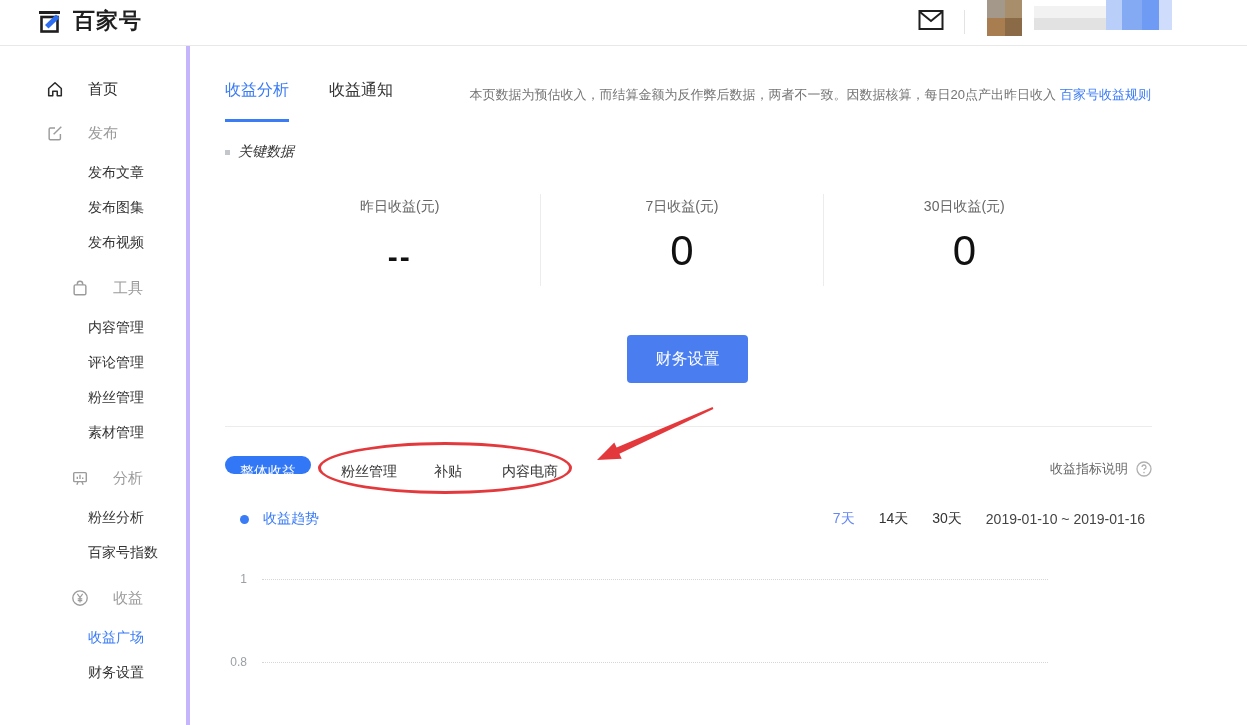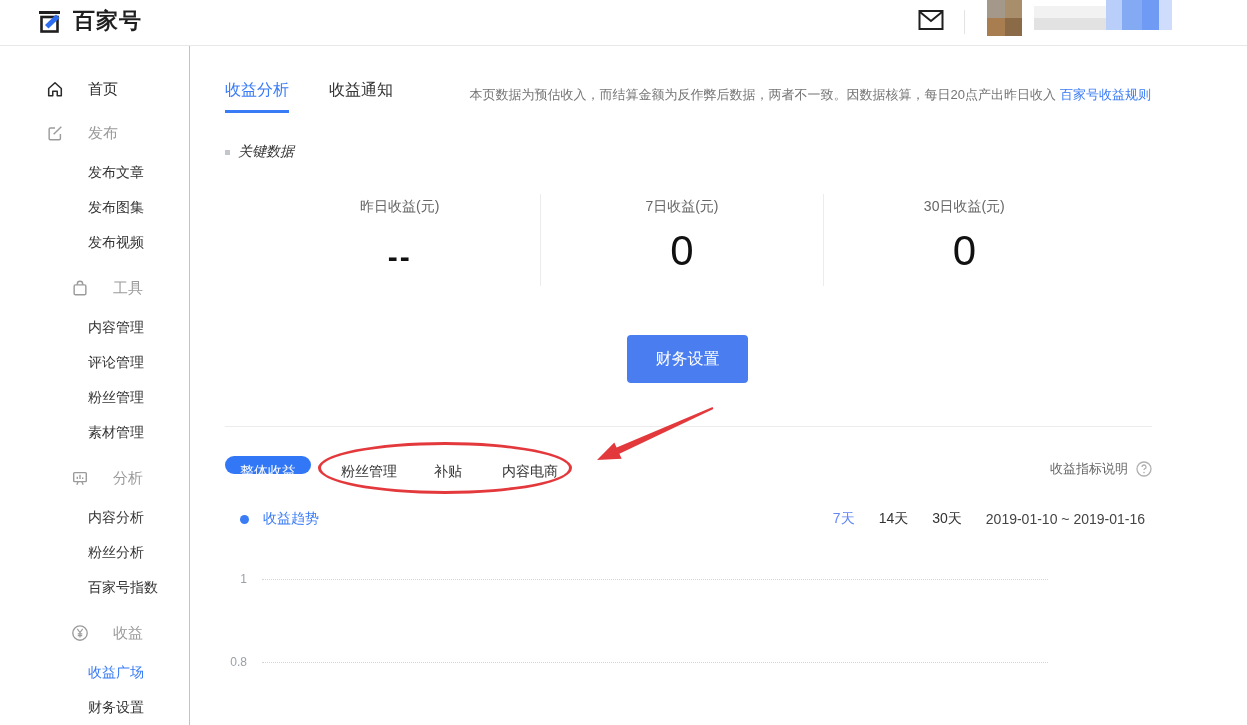--- a/index.html
+++ b/index.html
@@ -15,35 +15,35 @@
   .hdr-divider { position:absolute; left:964px; top:10px; width:1px; height:24px; background:#e3e3e3; }
   .avatar-blur { position:absolute; left:987px; top:0; width:35px; height:36px; display:grid;
     grid-template-columns:1fr 1fr; grid-template-rows:1fr 1fr; }
   .name-blur { position:absolute; left:1034px; top:6px; width:72px; height:24px;
     background:linear-gradient(180deg,#f2f2f2 0 50%,#e2e2e2 50% 100%); }
   .badge-blur { position:absolute; left:1106px; top:0; width:66px; height:30px;
     background:linear-gradient(90deg,#b9cef9 0 25%,#85aaf4 25% 55%,#6f9bf4 55% 80%,#cfdcfb 80% 100%); }
 
   
   .sidebar { position:absolute; top:46px; left:0; width:190px; bottom:0;
-    background:#fff; border-right:1px solid #c4b5fd; padding-top:21px; }
+    background:#fff; border-right:4px solid #c4b5fd; padding-top:21px; }
   .side-item { height:44px; display:flex; align-items:center; padding-left:46px; gap:24px;
     font-size:15px; cursor:pointer; }
   .side-item .sicon { width:18px; height:18px; flex:0 0 18px; }
   .side-item.primary { color:#2b2b2b; } .side-item.primary .sicon { color:#2b2b2b; }
   .side-item.section { color:#9b9b9b; } .side-item.section .sicon { color:#9b9b9b; }
   .side-item.gap { margin-top:6px;margin-left:25px; }
   .side-sub { height:35px; display:flex; align-items:center; padding-left:88px;
     font-size:14px; color:#333; cursor:pointer; }
   .side-sub.active { color:#3a7bf6; }
 
   
   .main { position:absolute; top:46px; left:190px; width:1057px; bottom:0; background:#fff; }
 
-  .tab { position:absolute; top:34px; font-size:16px; color:#333; cursor:pointer; padding-bottom:9px; }
+  .tab { position:absolute; top:34px; font-size:16px; color:#333; cursor:pointer; padding-bottom:18px; }
   .tab.active { color:#3a7bf6; border-bottom:3px solid #3a7bf6; }
   .tab-1 { left:35px; } .tab-2 { left:139px; }
 
   .notice { position:absolute; top:40px; right:96px; font-size:13px; color:#757575; white-space:nowrap; }
   .notice a { color:#3a7bf6; text-decoration:none; cursor:pointer; margin-left:4px; }
 
   .section-head { position:absolute; top:97px; left:35px; display:flex; align-items:center; gap:8px;font-style:italic; }
   .sq-bullet { width:5px; height:5px; background:#c3c7cc; }
   .section-title { font-size:14px; color:#333; }
 
@@ -155,23 +155,20 @@
   <div class="side-sub">
     <span>素材管理</span>
   </div>
   <div class="side-item section gap">
     <svg class="sicon" viewBox="0 0 20 20">
       <rect x="3" y="4" width="14" height="10" rx="1" fill="none" stroke="currentColor" stroke-width="1.6"></rect>
       <path d="M7 11 V8.5 M10 11 V6.5 M13 11 V9.5" stroke="currentColor" stroke-width="1.5" fill="none"></path>
       <path d="M6.5 17.5 L8 14 M13.5 17.5 L12 14" stroke="currentColor" stroke-width="1.5" fill="none"></path>
     </svg>
     <span>分析</span>
-  </div>
-  <div class="side-sub">
-    <span>内容分析</span>
   </div>
   <div class="side-sub">
     <span>粉丝分析</span>
   </div>
   <div class="side-sub">
     <span>百家号指数</span>
   </div>
   <div class="side-item section gap">
     <svg class="sicon" viewBox="0 0 20 20">
       <circle cx="10" cy="10" r="8" fill="none" stroke="currentColor" stroke-width="1.5"></circle>

